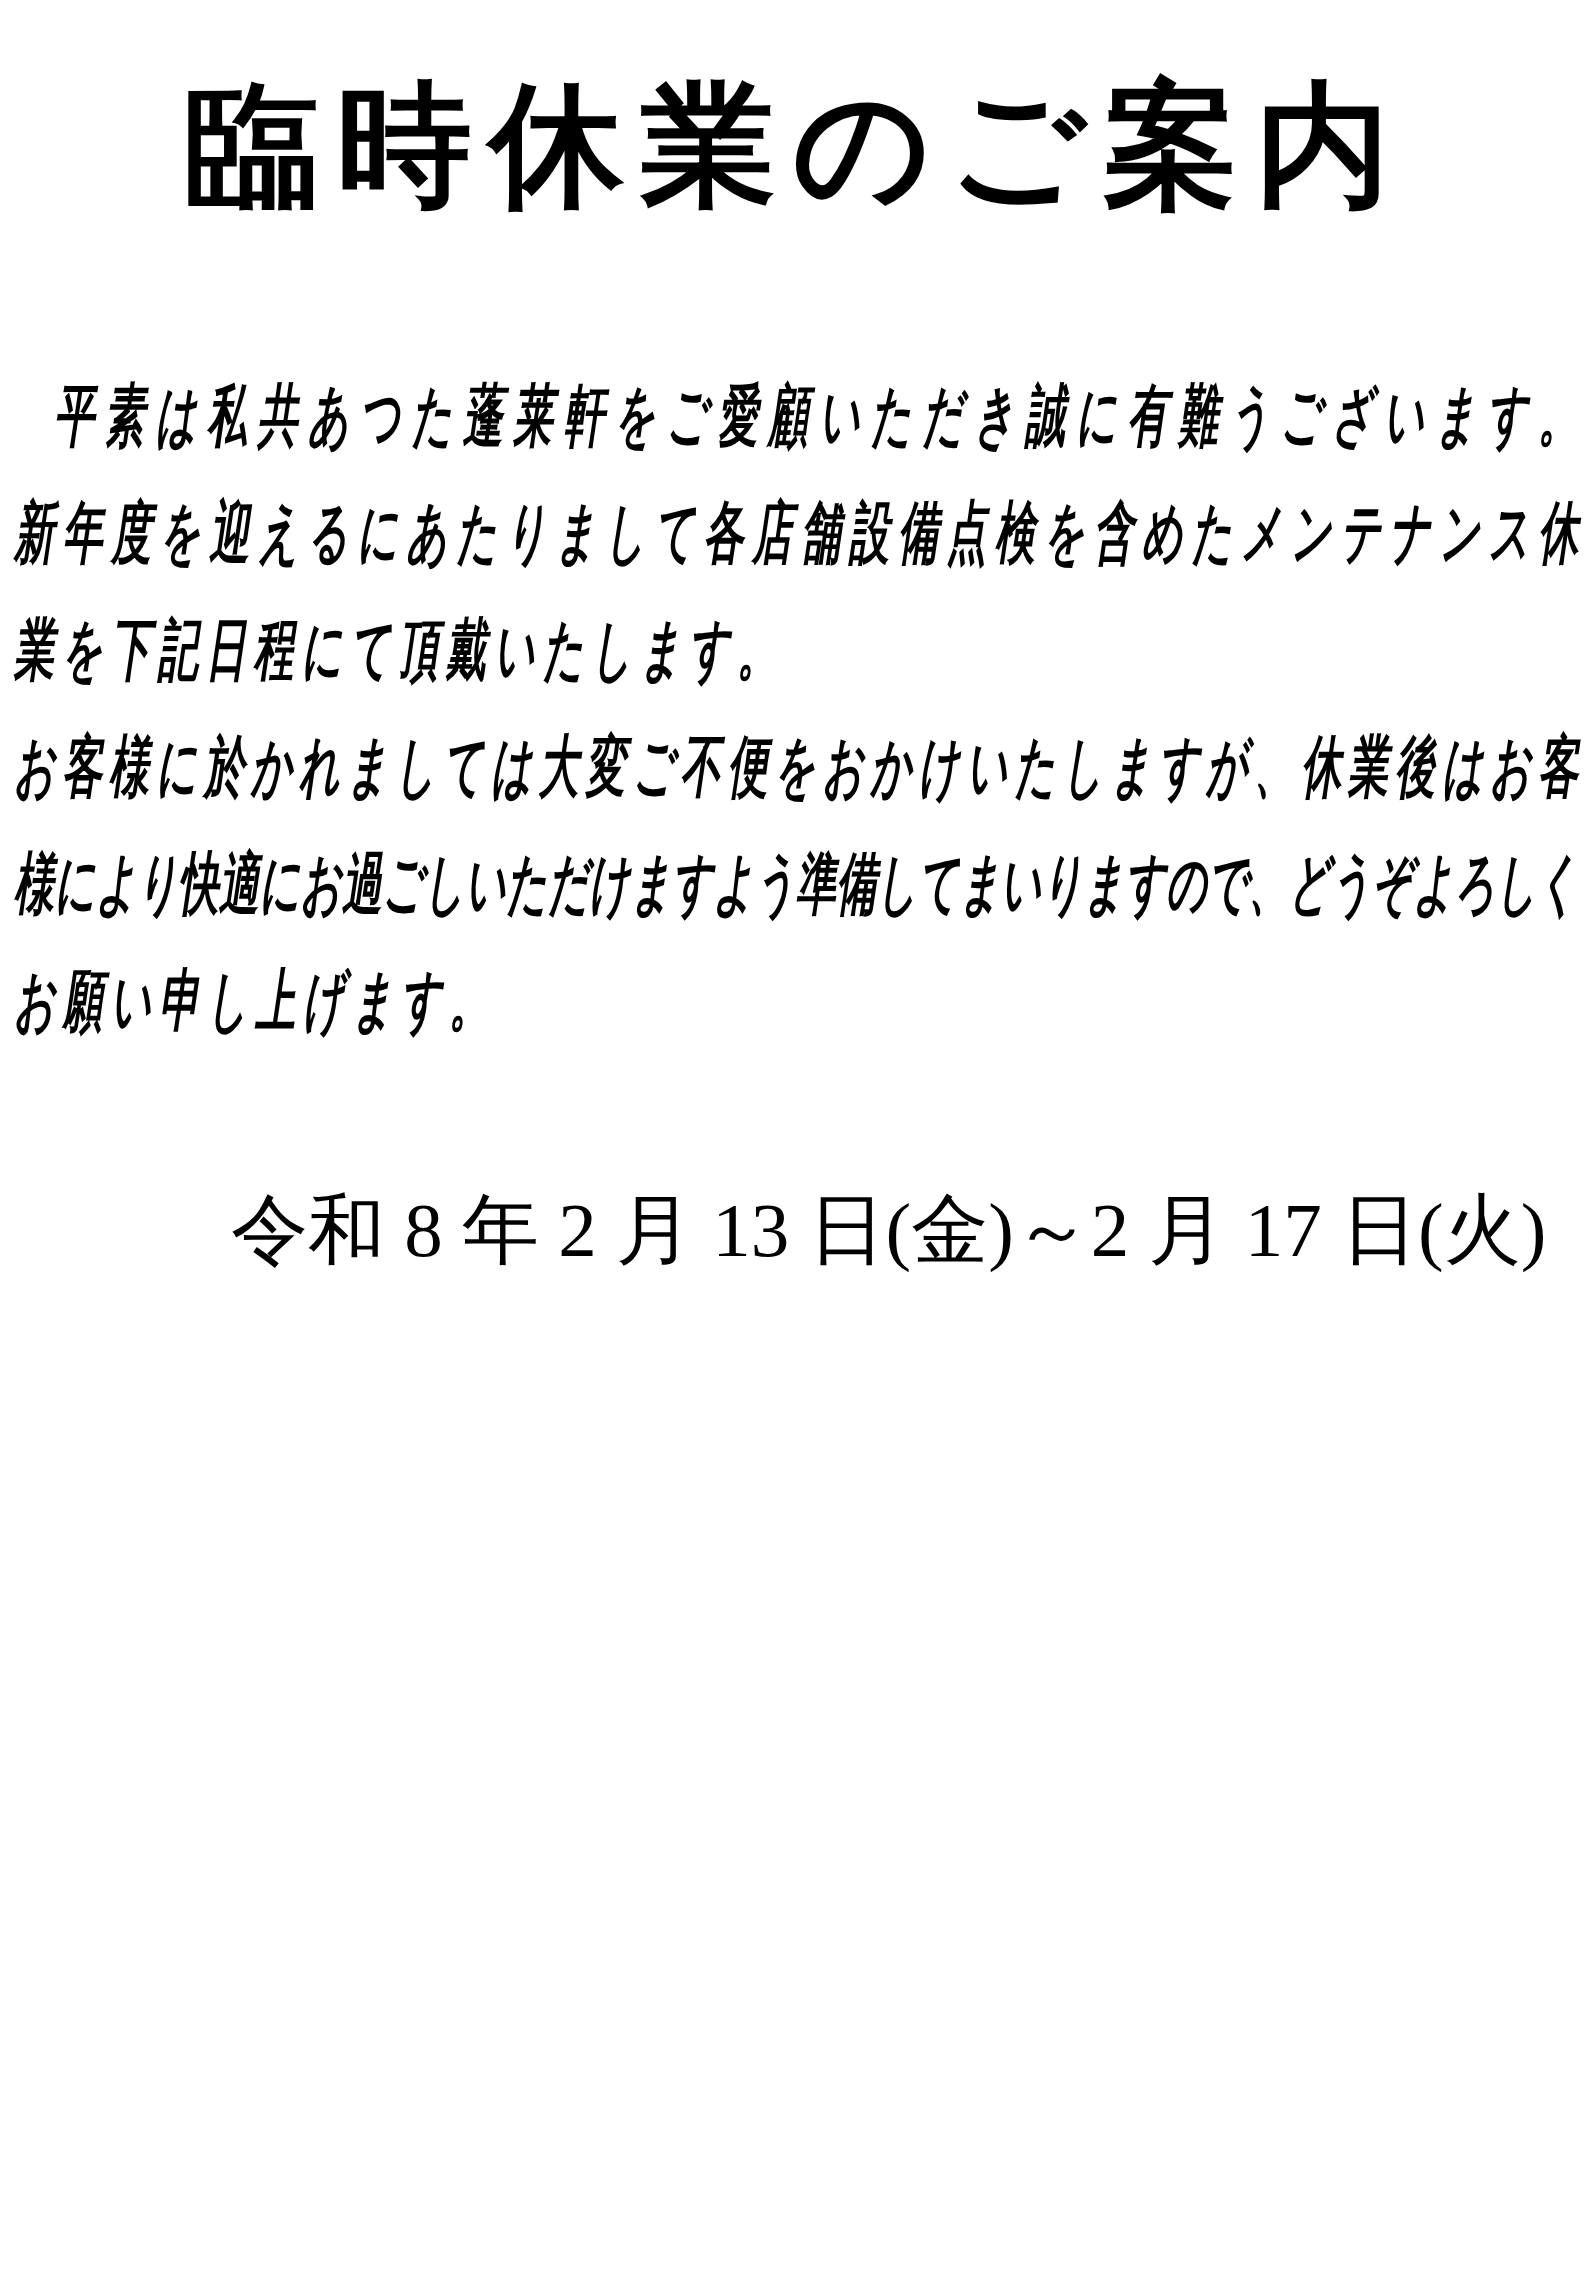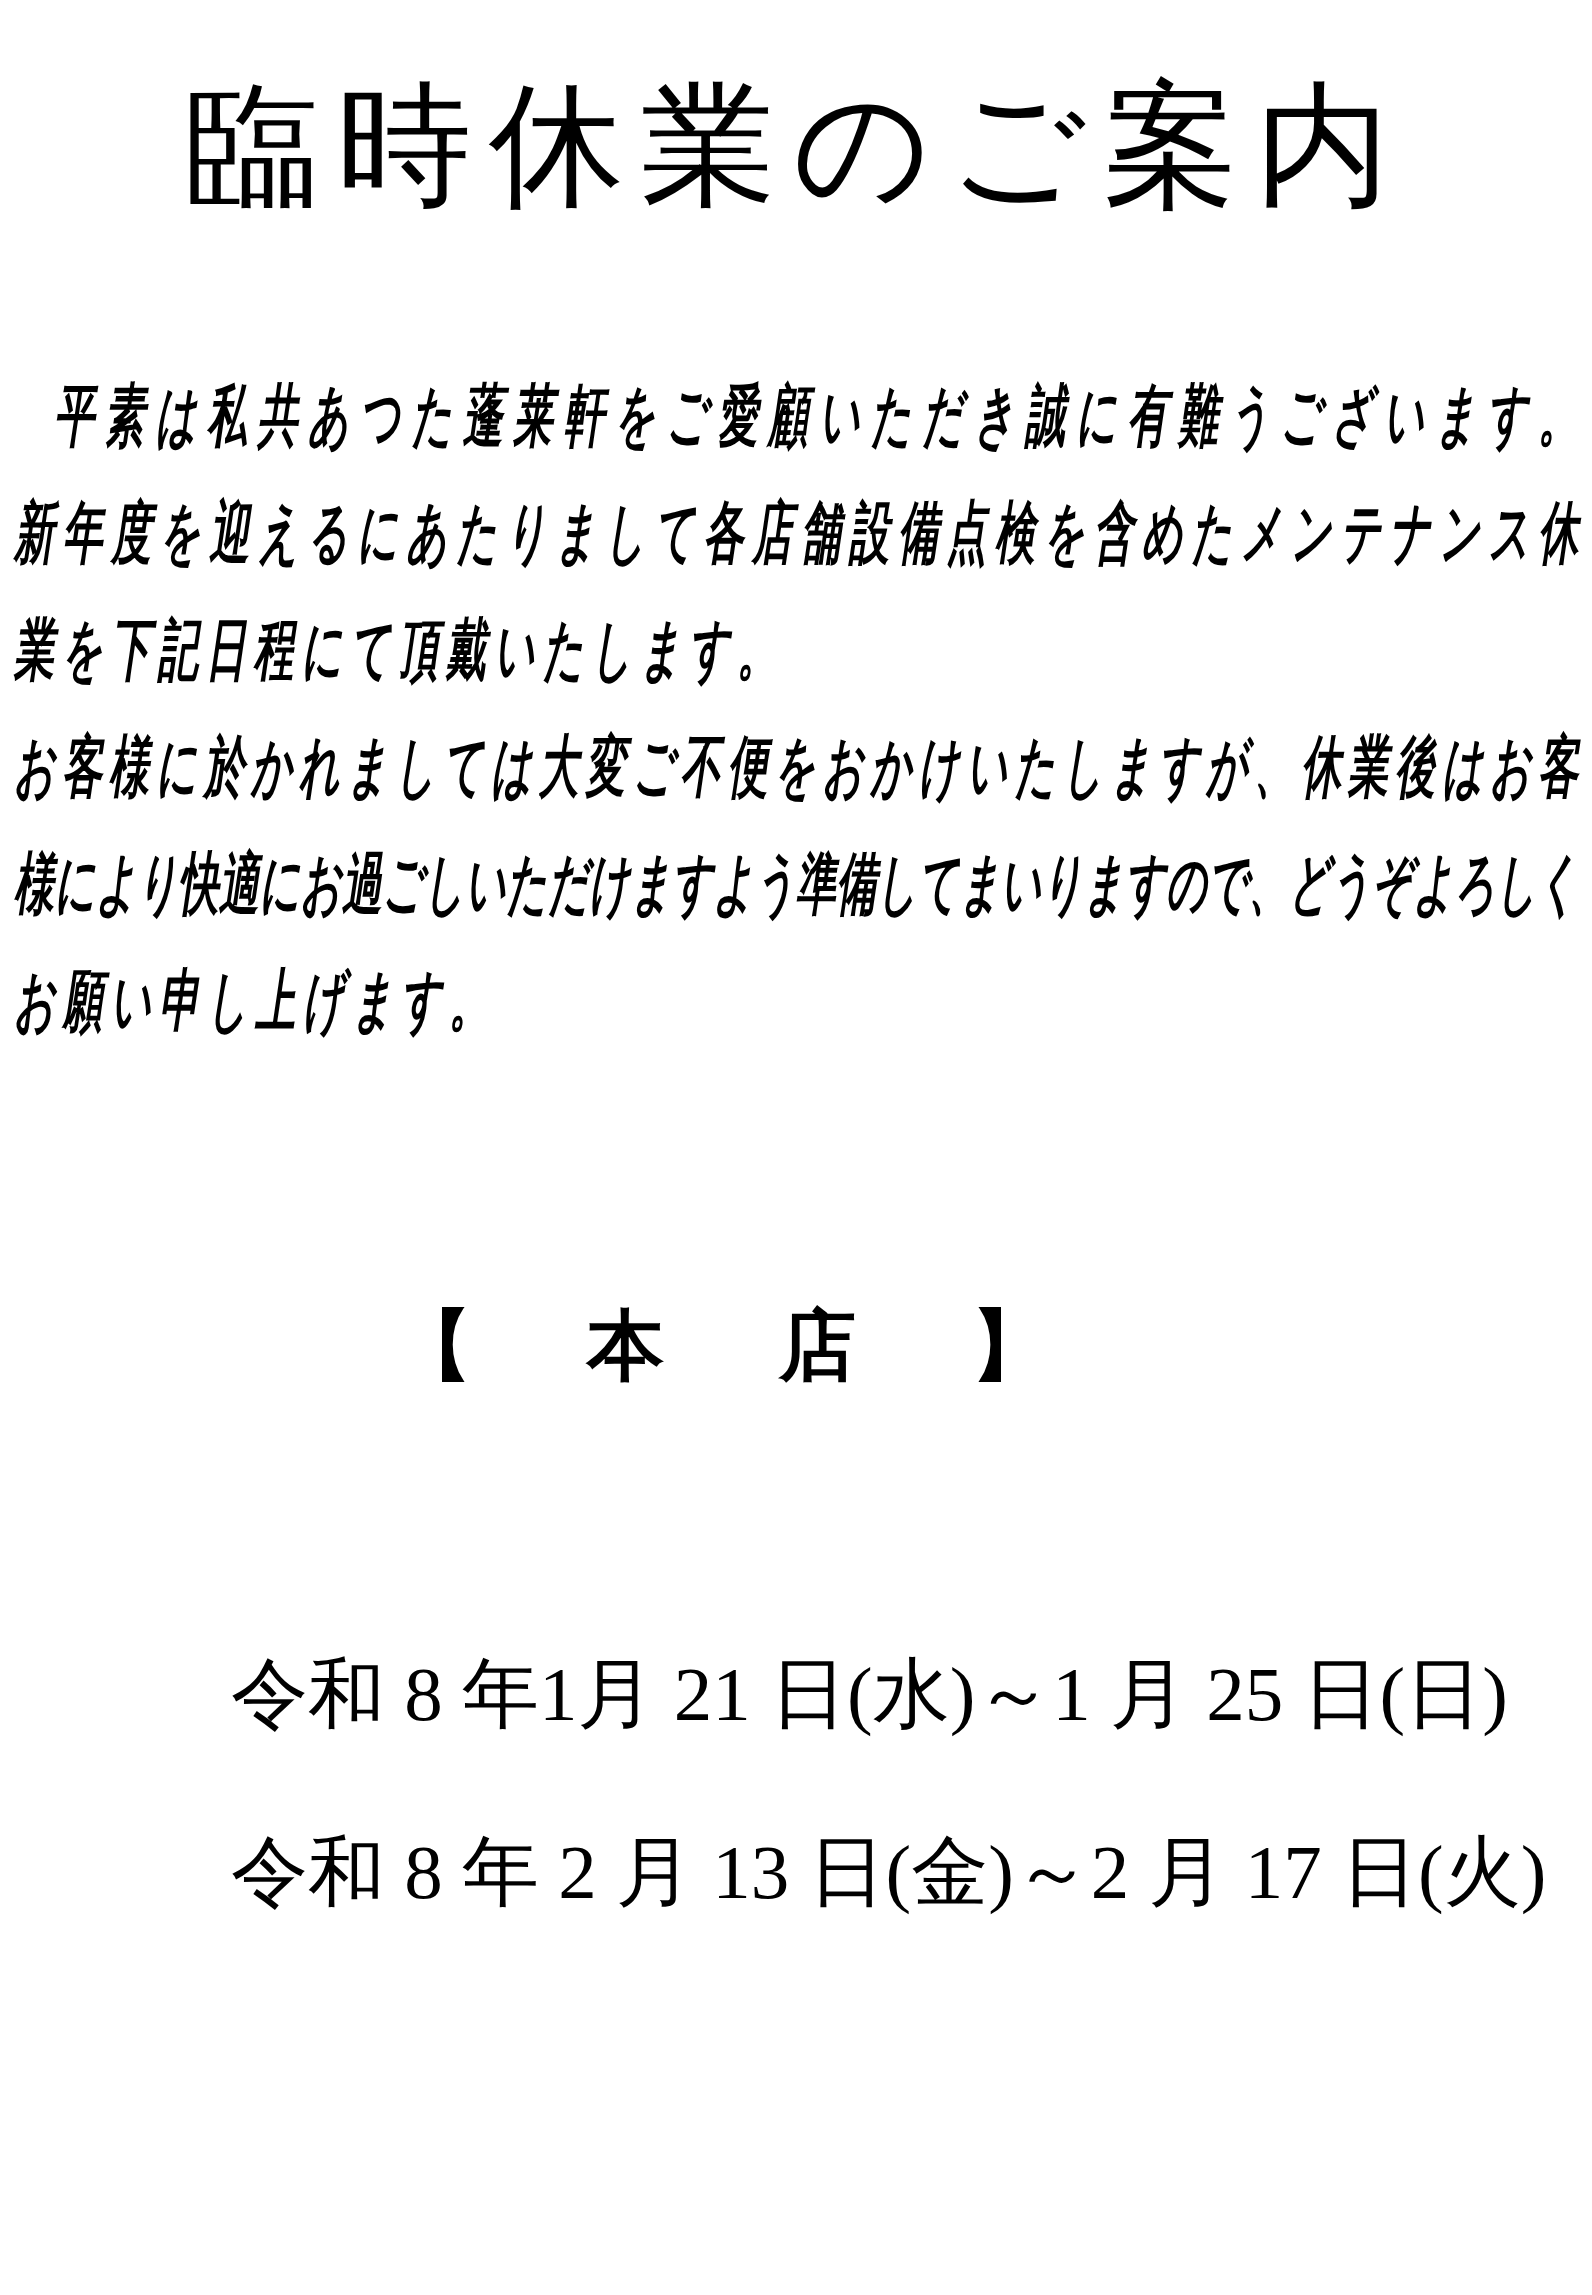--- a/index.html
+++ b/index.html
@@ -17,21 +17,21 @@
   .page {
     width: 1592px;
     height: 2295px;
     background: #ffffff;
   }
   .title {
     margin: 35px 0 0 0;
     text-align: center;
     font-size: 135px;
     line-height: 223px;
-    font-weight: normal;
+    font-weight: bold;
     letter-spacing: 17px;
     white-space: nowrap;
   }
   .body-text {
     margin: 100px 14px 0 14px;
     font-weight: bold;
   }
   .body-text .line {
     margin: 0;
     font-size: 40px;
@@ -88,27 +88,20 @@
     <p class="line fill indent">平素は私共あつた蓬莱軒をご愛顧いただき誠に有難うございます。</p>
     <p class="line fill">新年度を迎えるにあたりまして各店舗設備点検を含めたメンテナンス休</p>
     <p class="line end">業を下記日程にて頂戴いたします。</p>
     <p class="line fill">お客様に於かれましては大変ご不便をおかけいたしますが、休業後はお客</p>
     <p class="line fill">様により快適にお過ごしいただけますよう準備してまいりますので、どうぞよろしく</p>
     <p class="line end">お願い申し上げます。</p>
   </div>
 
   <div class="sections">
 
-    <div class="section">
-      <div class="section-header">
-        <span class="store-name">【　本　店　】</span>
-        <span class="store-note"></span>
-      </div>
-      <div class="section-date">令和 8 年1月 21 日(水)～1 月 25 日(日)</div>
-    </div>
 
     <div class="section">
       <div class="section-date">令和 8 年 2 月 13 日(金)～2 月 17 日(火)</div>
     </div>
 
   </div>
 
 </div>
 
 

